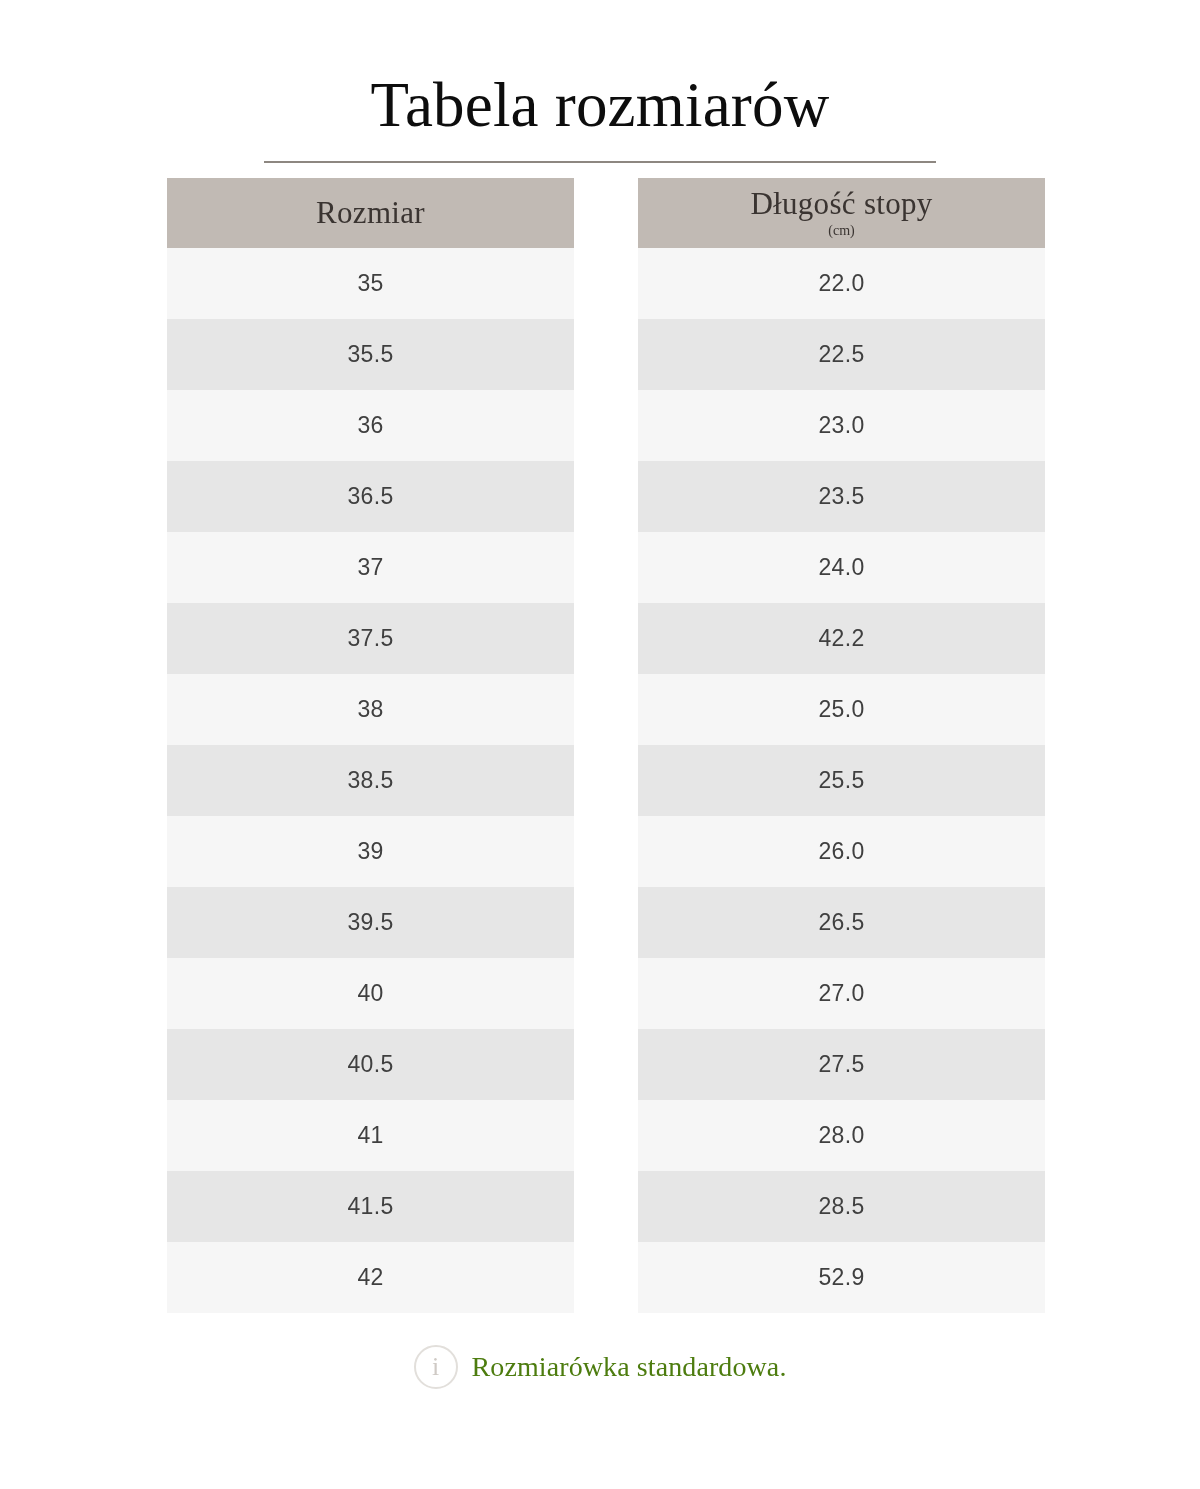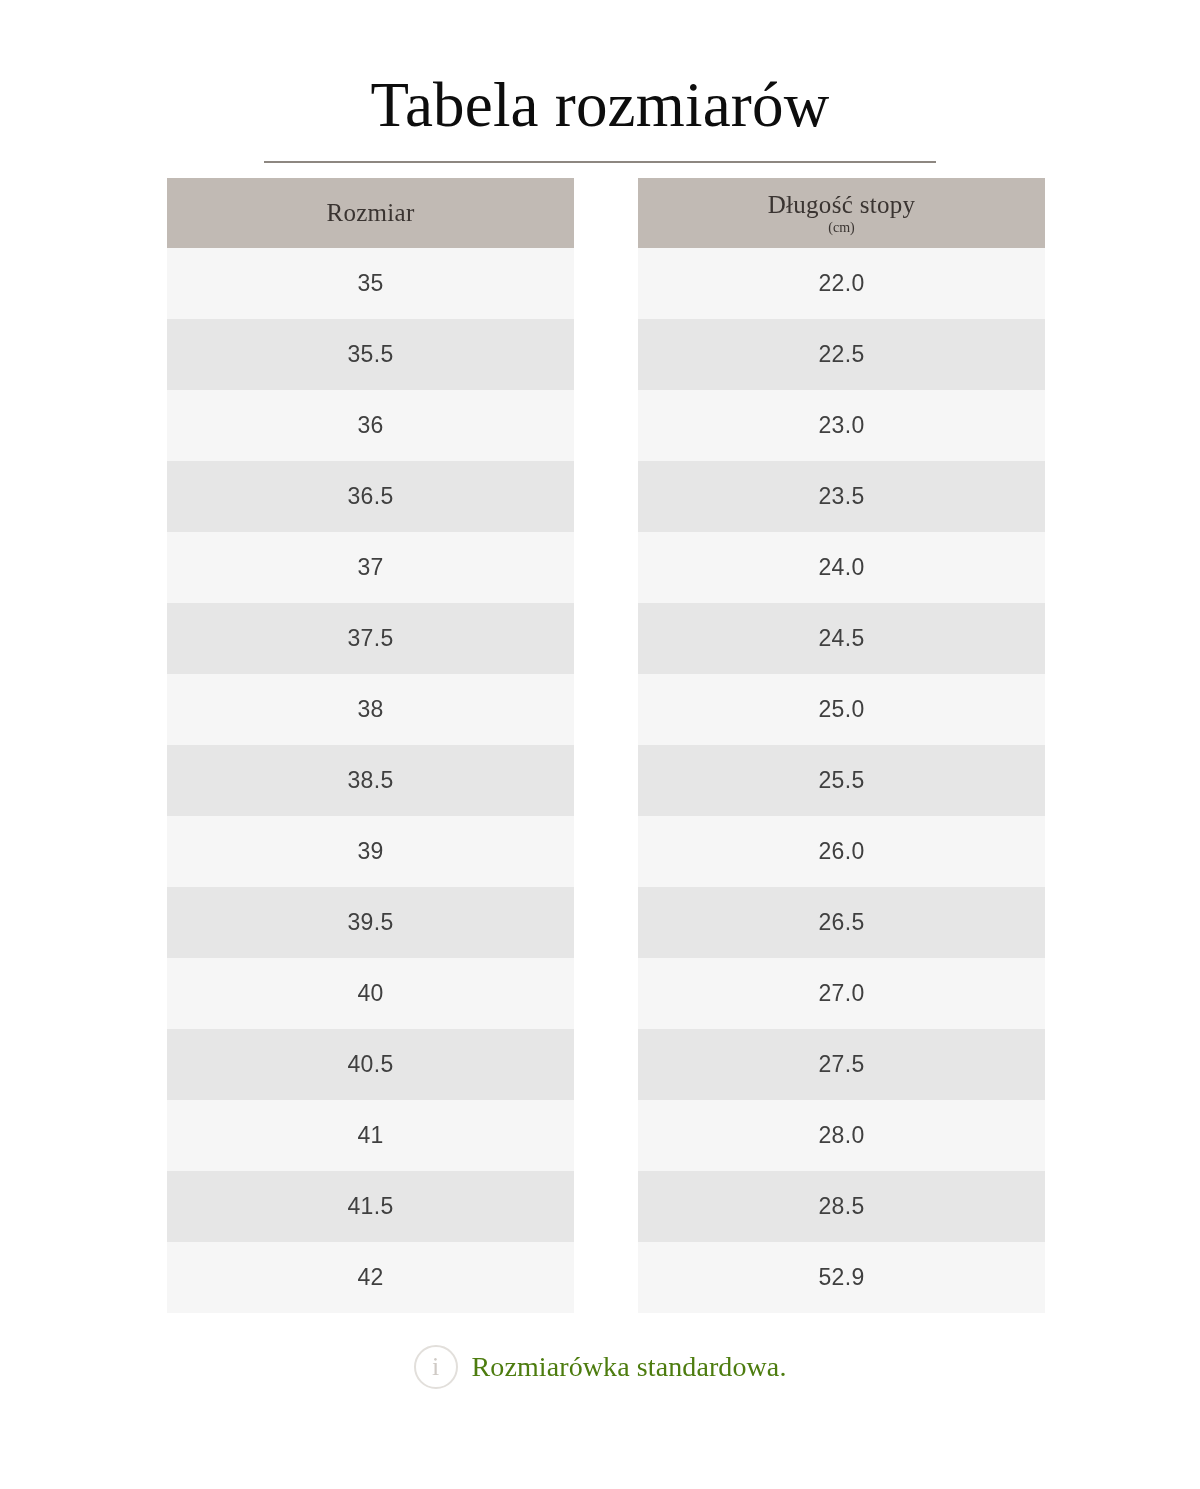--- a/index.html
+++ b/index.html
@@ -62,21 +62,21 @@
     height: 70px;
     background: #c1bab4;
     display: flex;
     flex-direction: column;
     align-items: center;
     justify-content: center;
     text-align: center;
   }
   .col-header-title {
     font-family: "Liberation Serif", "DejaVu Serif", serif;
-    font-size: 25px;
+    font-size: 31px;
     color: #3a3431;
     line-height: 1.12;
     letter-spacing: 0.3px;
   }
   .col-header-unit {
     font-family: "Liberation Serif", "DejaVu Serif", serif;
     font-size: 14px;
     color: #3a3431;
     line-height: 1.1;
     margin-top: 1px;
@@ -168,21 +168,21 @@
       <div class="col-header">
         <div class="col-header-title">Długość stopy</div>
         <div class="col-header-unit">(cm)</div>
       </div>
       <div id="col-length-body">
           <div class="cell odd">22.0</div>
           <div class="cell even">22.5</div>
           <div class="cell odd">23.0</div>
           <div class="cell even">23.5</div>
           <div class="cell odd">24.0</div>
-          <div class="cell even">24.5</div>
+          <div class="cell even">42.2</div>
           <div class="cell odd">25.0</div>
           <div class="cell even">25.5</div>
           <div class="cell odd">26.0</div>
           <div class="cell even">26.5</div>
           <div class="cell odd">27.0</div>
           <div class="cell even">27.5</div>
           <div class="cell odd">28.0</div>
           <div class="cell even">28.5</div>
           <div class="cell odd">52.9</div>
         </div>

